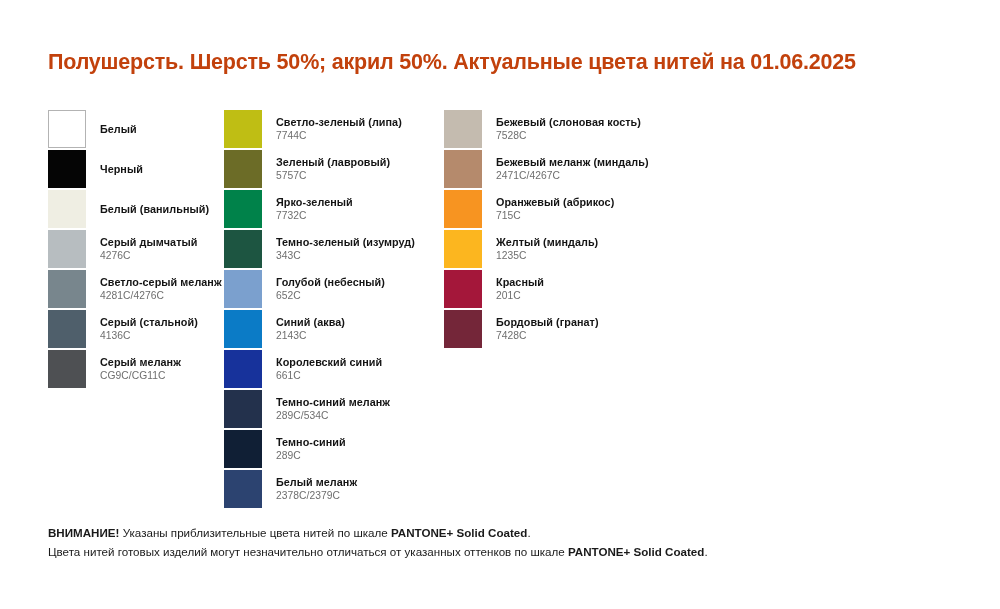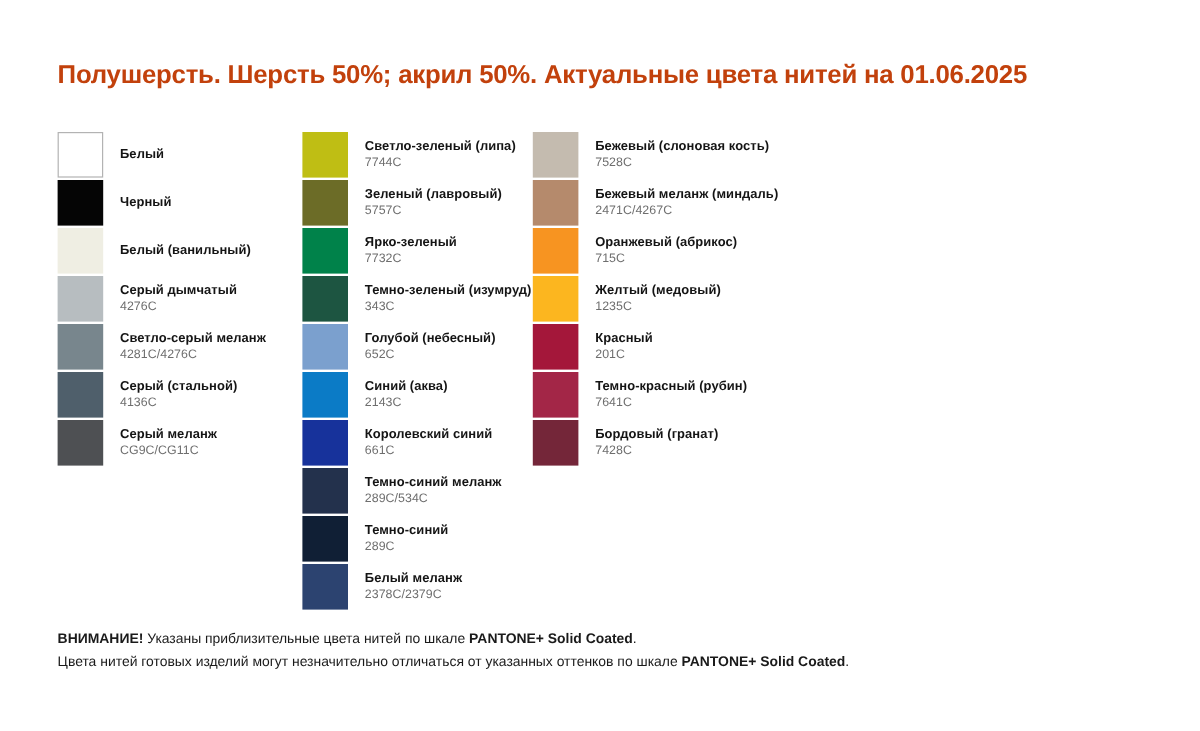--- a/index.html
+++ b/index.html
@@ -40,21 +40,21 @@
     position: absolute;
     left: 0;
     top: 110px;
     width: 1000px;
   }
   .col {
     position: absolute;
     top: 0;
   }
   .col-0 { left: 48px;  width: 190px; }
-  .col-1 { left: 252px; width: 190px; }
+  .col-1 { left: 224px; width: 190px; }
   .col-2 { left: 444px; width: 230px; }
 
   .row {
     position: relative;
     height: 40px;
   }
   .swatch {
     position: absolute;
     left: 0;
     top: 0;
@@ -250,36 +250,29 @@
         <div class="row">
           <div class="swatch" style="background: rgb(247, 148, 33);"></div>
           <div class="labels">
             <div class="name">Оранжевый (абрикос)</div>
             <div class="code">715C</div>
           </div>
         </div>
         <div class="row">
           <div class="swatch" style="background: rgb(252, 182, 31);"></div>
           <div class="labels">
-            <div class="name">Желтый (медовый)</div>
+            <div class="name">Желтый (миндаль)</div>
             <div class="code">1235C</div>
           </div>
         </div>
         <div class="row">
           <div class="swatch" style="background: rgb(164, 23, 58);"></div>
           <div class="labels">
             <div class="name">Красный</div>
             <div class="code">201C</div>
-          </div>
-        </div>
-        <div class="row">
-          <div class="swatch" style="background: rgb(163, 38, 71);"></div>
-          <div class="labels">
-            <div class="name">Темно-красный (рубин)</div>
-            <div class="code">7641C</div>
           </div>
         </div>
         <div class="row">
           <div class="swatch" style="background: rgb(116, 38, 57);"></div>
           <div class="labels">
             <div class="name">Бордовый (гранат)</div>
             <div class="code">7428C</div>
           </div>
         </div>
       </div>

